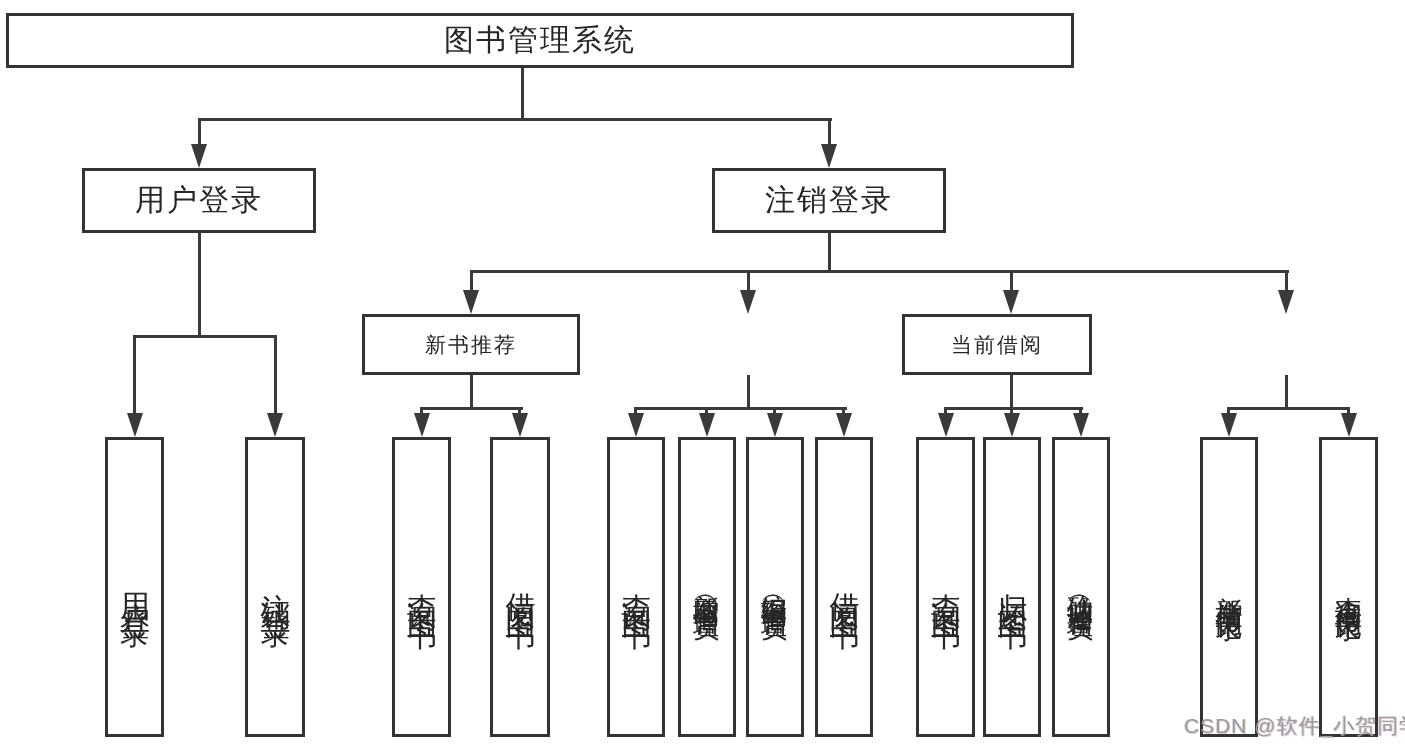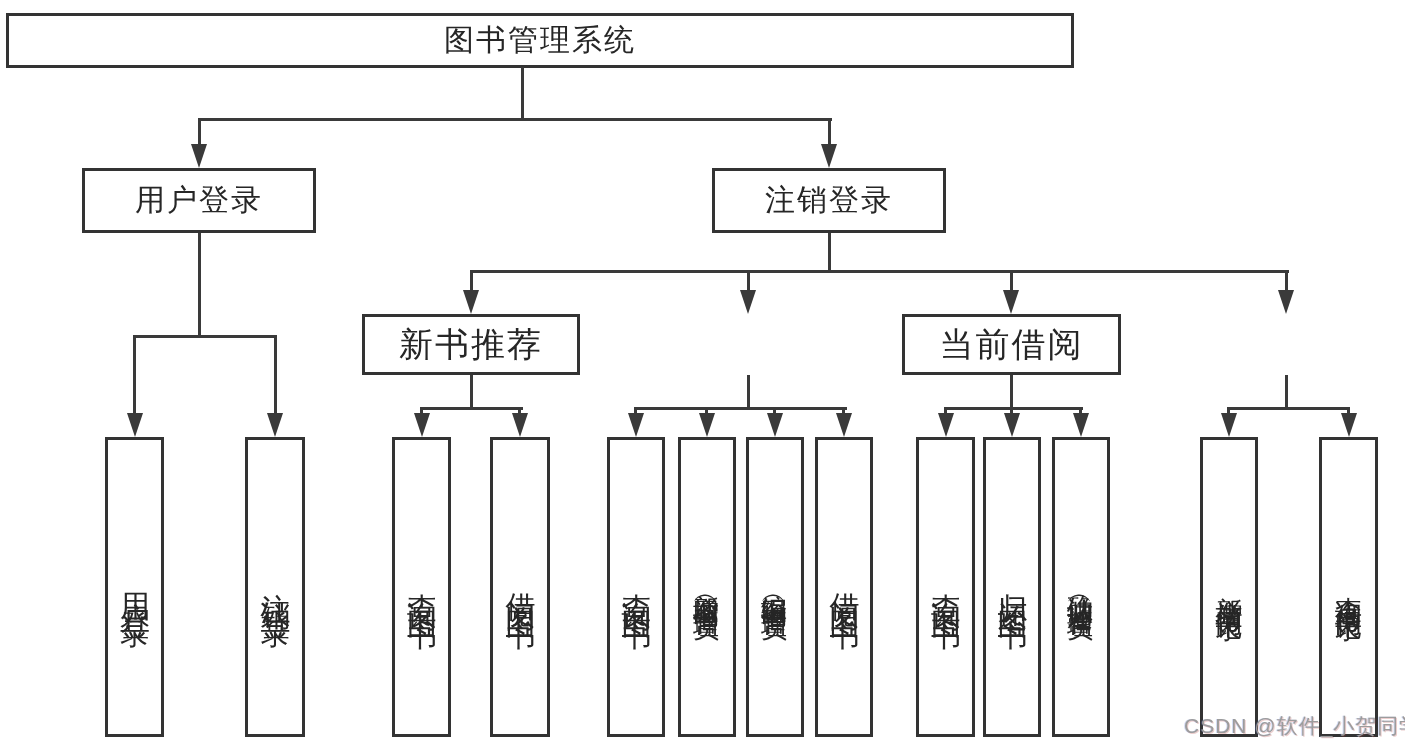--- a/index.html
+++ b/index.html
@@ -6,21 +6,21 @@
   html,body{margin:0;padding:0;background:#ffffff;}
   .stage{
     position:relative;width:1405px;height:747px;background:#ffffff;overflow:hidden;
     font-family:"Liberation Sans","DejaVu Sans",sans-serif;color:#262626;
   }
   .node{
     position:absolute;box-sizing:border-box;border:3px solid #333333;background:#ffffff;
     display:flex;align-items:center;justify-content:center;text-align:center;
   }
   .hnode{font-size:30px;letter-spacing:2px;}
-  .h3node{font-size:34px;letter-spacing:2px;}
+  .h3node{font-size:21px;letter-spacing:2px;}
   .leaf span{writing-mode:vertical-rl;text-orientation:mixed;display:block;}
   .leaf-short span{font-size:30px;letter-spacing:9px;}
   .leaf-med span{font-size:27px;letter-spacing:4px;}
   .leaf-long span{font-size:26px;letter-spacing:3px;}
   .ln{position:absolute;background:#3a3a3a;}
   .ah{
     position:absolute;width:0;height:0;
     border-left:8px solid transparent;border-right:8px solid transparent;
     border-top:24px solid #3a3a3a;
   }
@@ -35,21 +35,21 @@
 <body>
 
 <div class="stage">
 
   <div class="node hnode" style="left:6px;top:13px;width:1068px;height:55px;">图书管理系统</div>
 
   <div class="node hnode" style="left:82px;top:168px;width:234px;height:65px;">用户登录</div>
   <div class="node hnode" style="left:712px;top:168px;width:234px;height:65px;">注销登录</div>
 
   <div class="node h3node" style="left:362px;top:314px;width:218px;height:61px;">新书推荐</div>
-  <div class="node h3node" style="left:902px;top:314px;width:219px;height:61px;">当前借阅</div>
+  <div class="node h3node" style="left:902px;top:314px;width:190px;height:61px;">当前借阅</div>
 
   <div class="node leaf leaf-short" style="left:105px;top:437px;width:59px;height:300px;">
       <span>用户登录</span>
     </div>
   <div class="node leaf leaf-short" style="left:245px;top:437px;width:60px;height:300px;">
       <span>注销登录</span>
     </div>
 
   <div class="node leaf leaf-short" style="left:392px;top:437px;width:59px;height:300px;">
       <span>查询图书</span>

